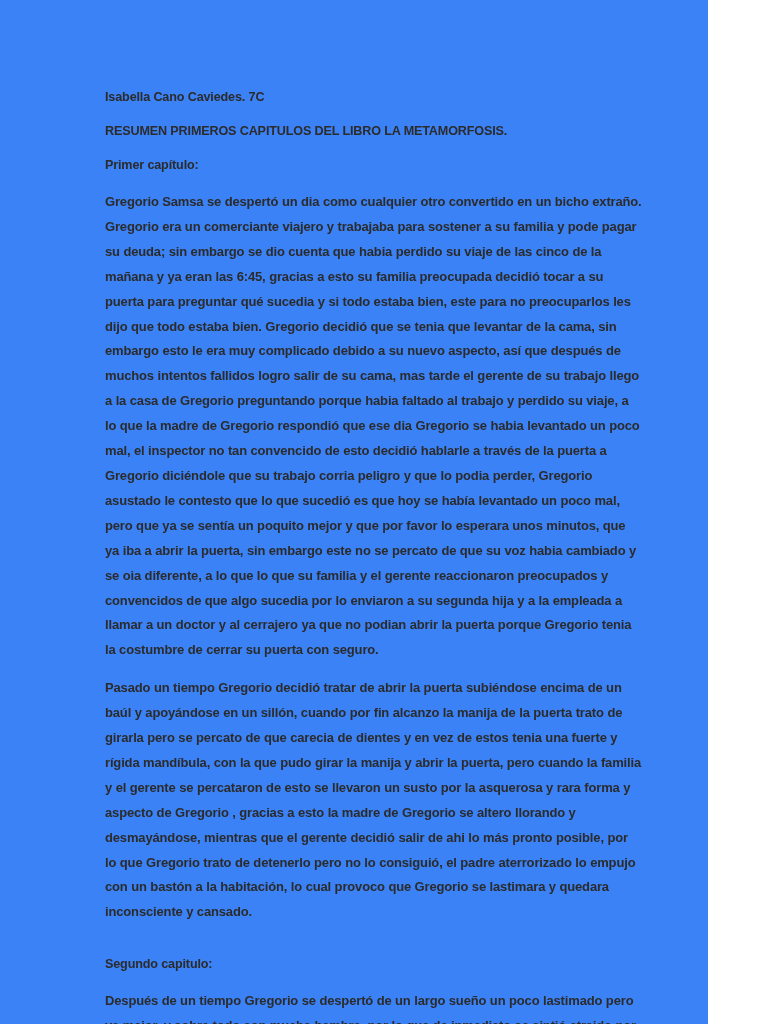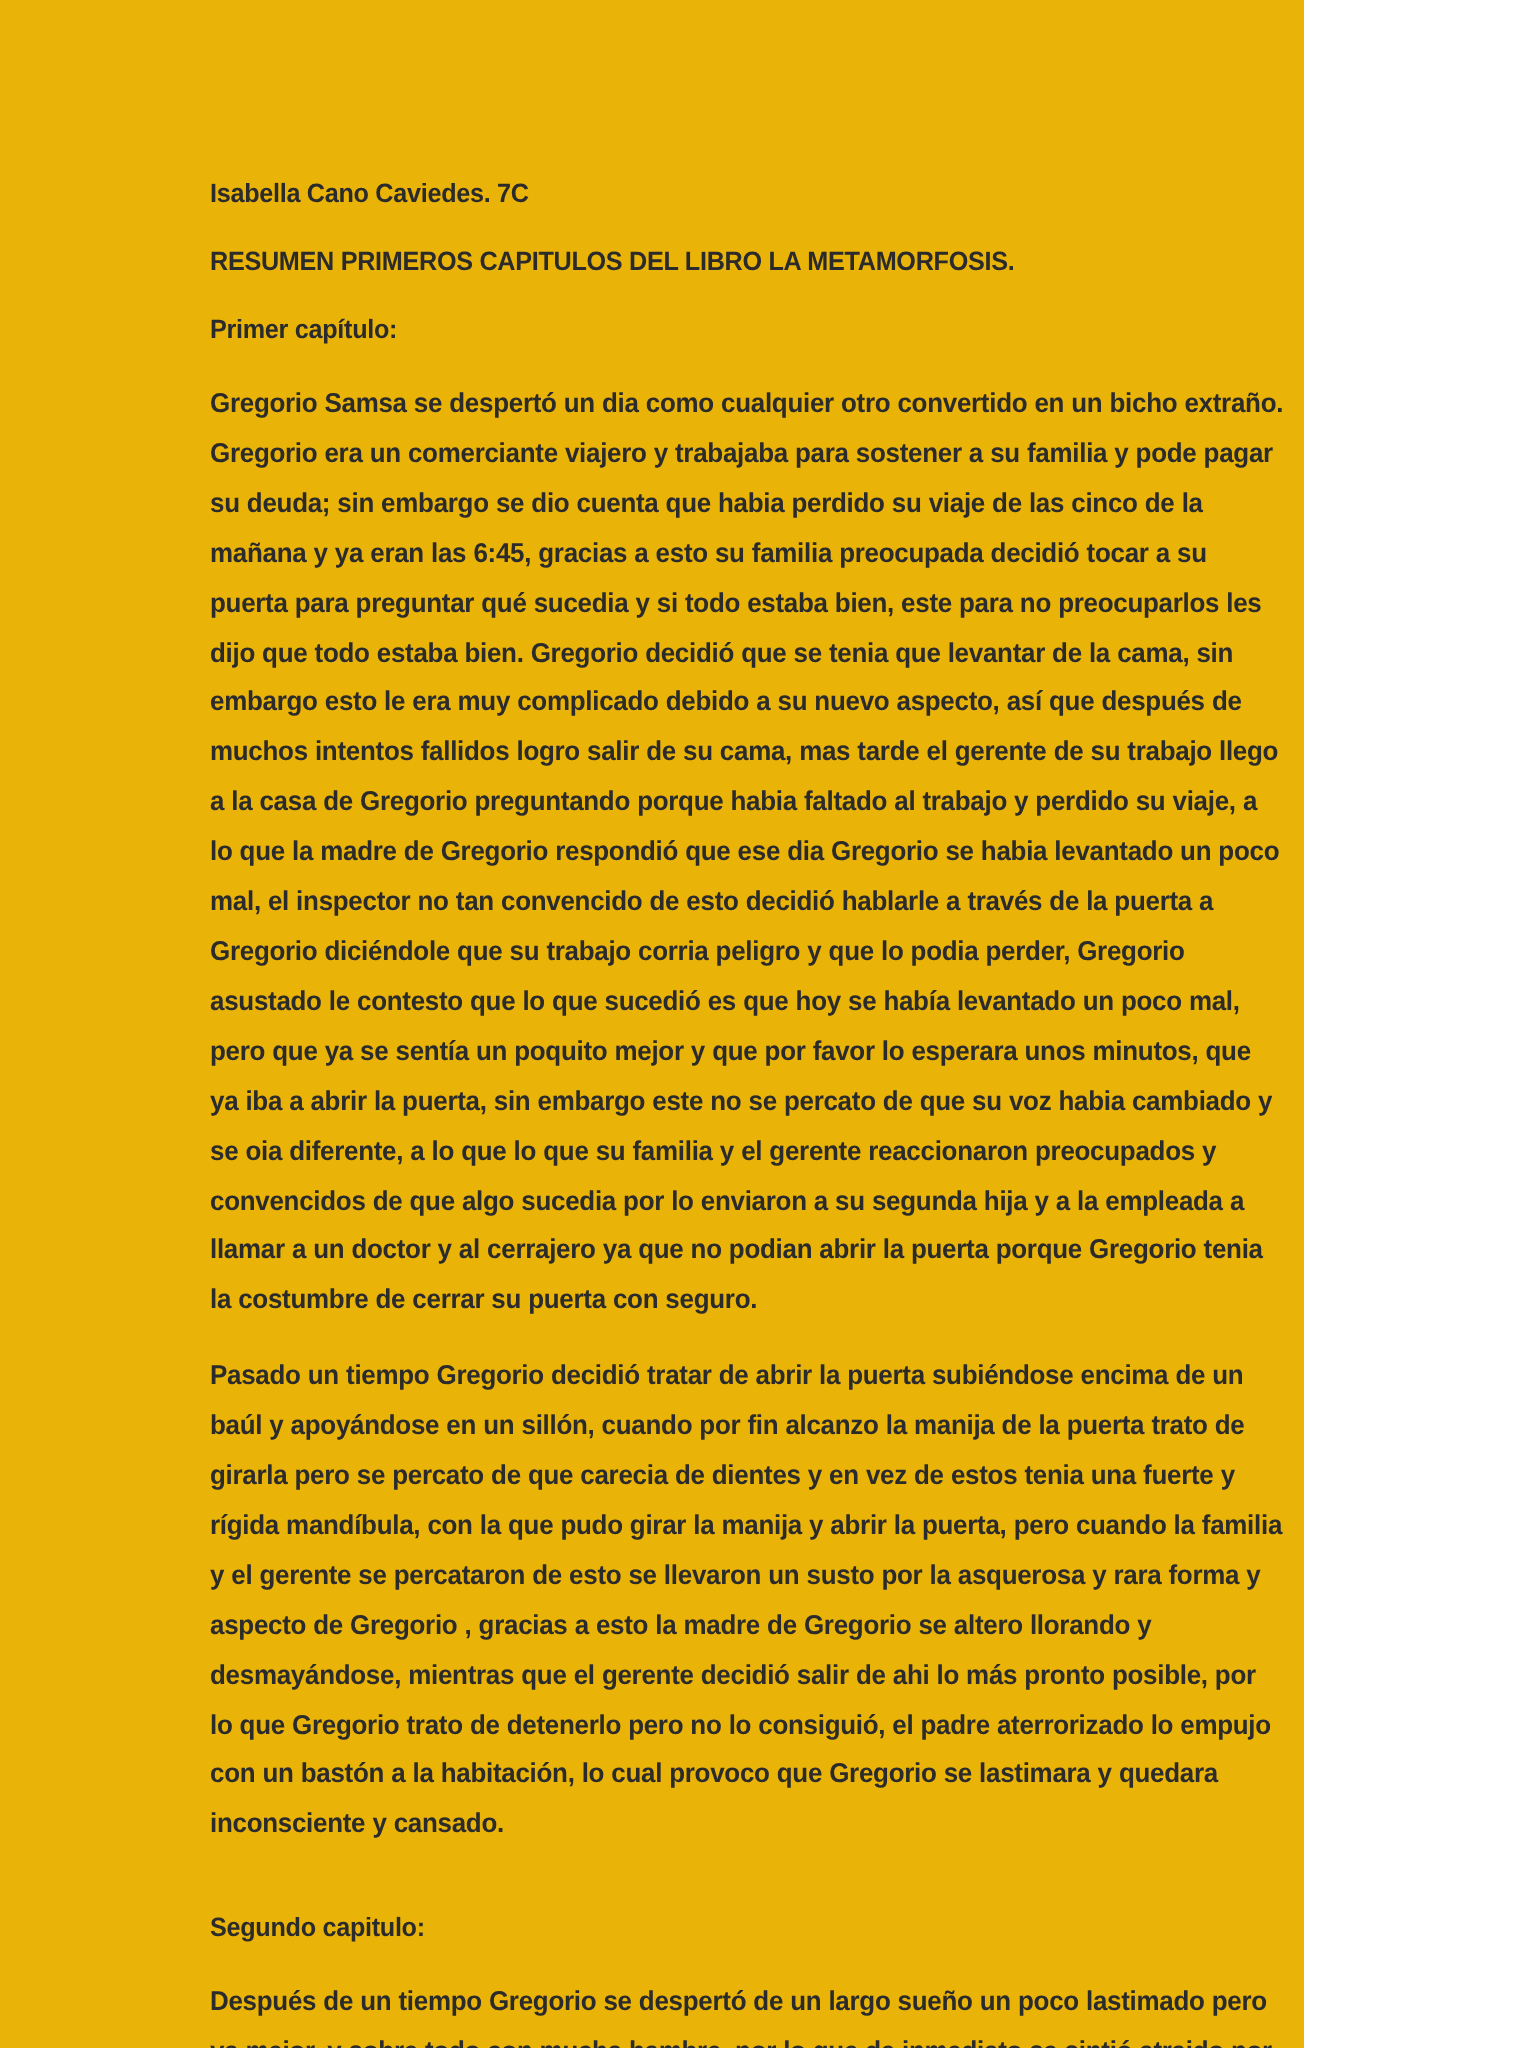--- a/index.html
+++ b/index.html
@@ -15,23 +15,23 @@
     overflow: hidden;
     font-family: "Liberation Sans", "DejaVu Sans", sans-serif;
     color: #2b2b2b;
     -webkit-font-smoothing: antialiased;
   }
 
   .page {
     position: absolute;
     left: 0;
     top: 0;
-    width: 652px;
+    width: 708px;
     height: 1024px;
-    background: #eab308;
+    background: #3b82f6;
     box-sizing: border-box;
   }
 
   .doc-body {
     position: absolute;
     left: 105px;
     top: 88px;
     width: 562px;
   }
 

